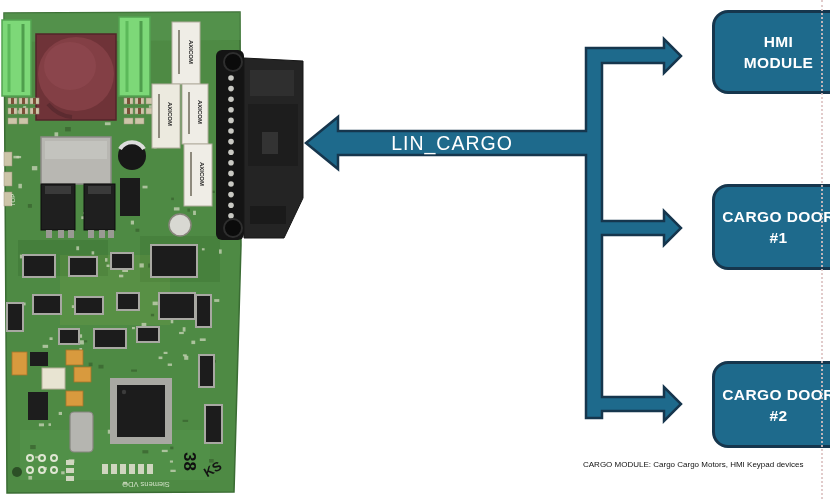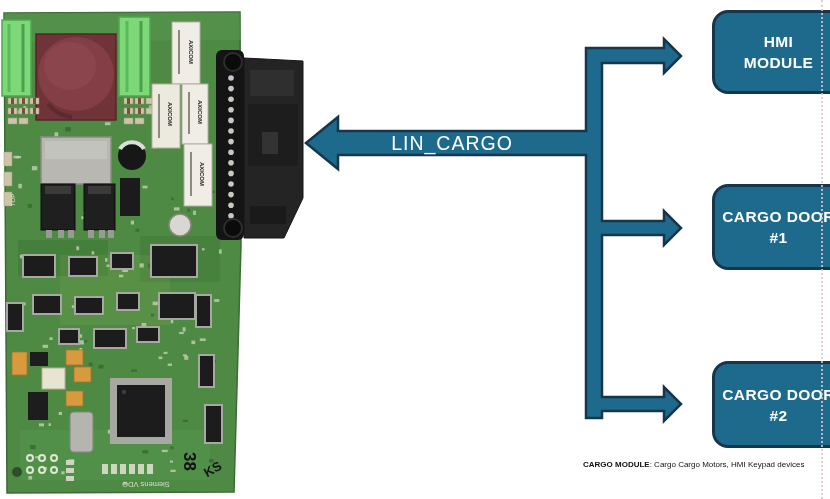--- a/index.html
+++ b/index.html
@@ -25,21 +25,21 @@
   .node-d2{top:361px;height:87px;}
   .bus-shape{fill:var(--node-fill,#1e6a8c);stroke:var(--node-border,#16364d);stroke-width:2.5;}
   .bus-label{
     fill:var(--node-text,#fff);font-family:"Liberation Sans",sans-serif;
     font-size:19.5px;letter-spacing:1px;font-weight:500;
   }
   .caption{
     position:absolute;left:583px;top:460px;width:240px;
     font-size:8px;color:#111;white-space:nowrap;
   }
-  .caption b{font-weight:700;}
+  .caption b{font-weight:400;}
   .edge-guide{
     position:absolute;left:821px;top:0;height:499px;width:0;
     border-left:2px dotted #dcc3c3;opacity:.85;
   }
   svg text{font-family:"Liberation Sans",sans-serif;}
 </style>
 </head>
 <body>
 
 <div class="stage">

